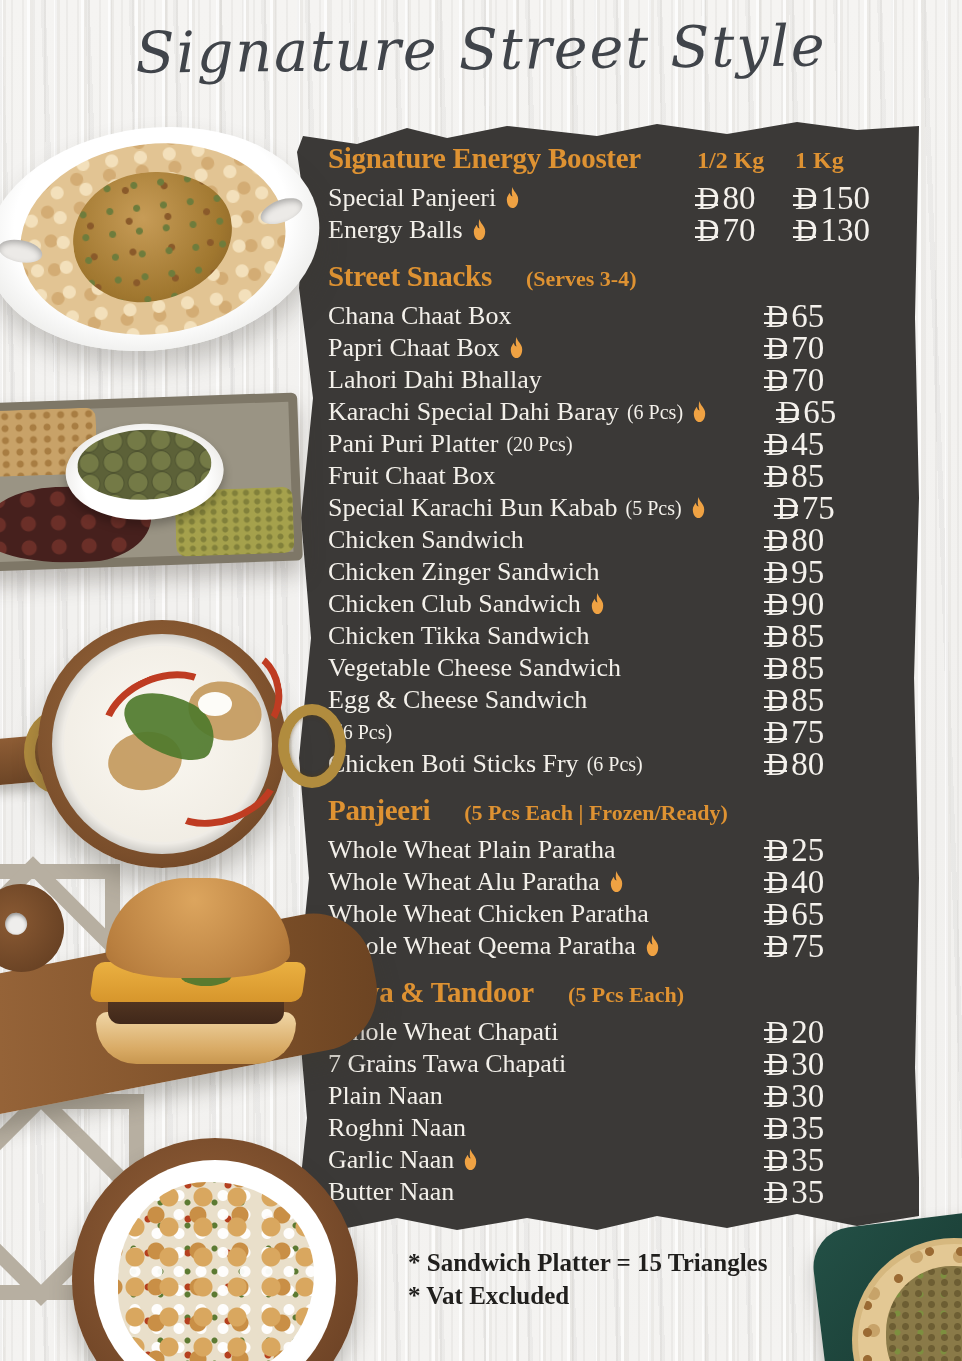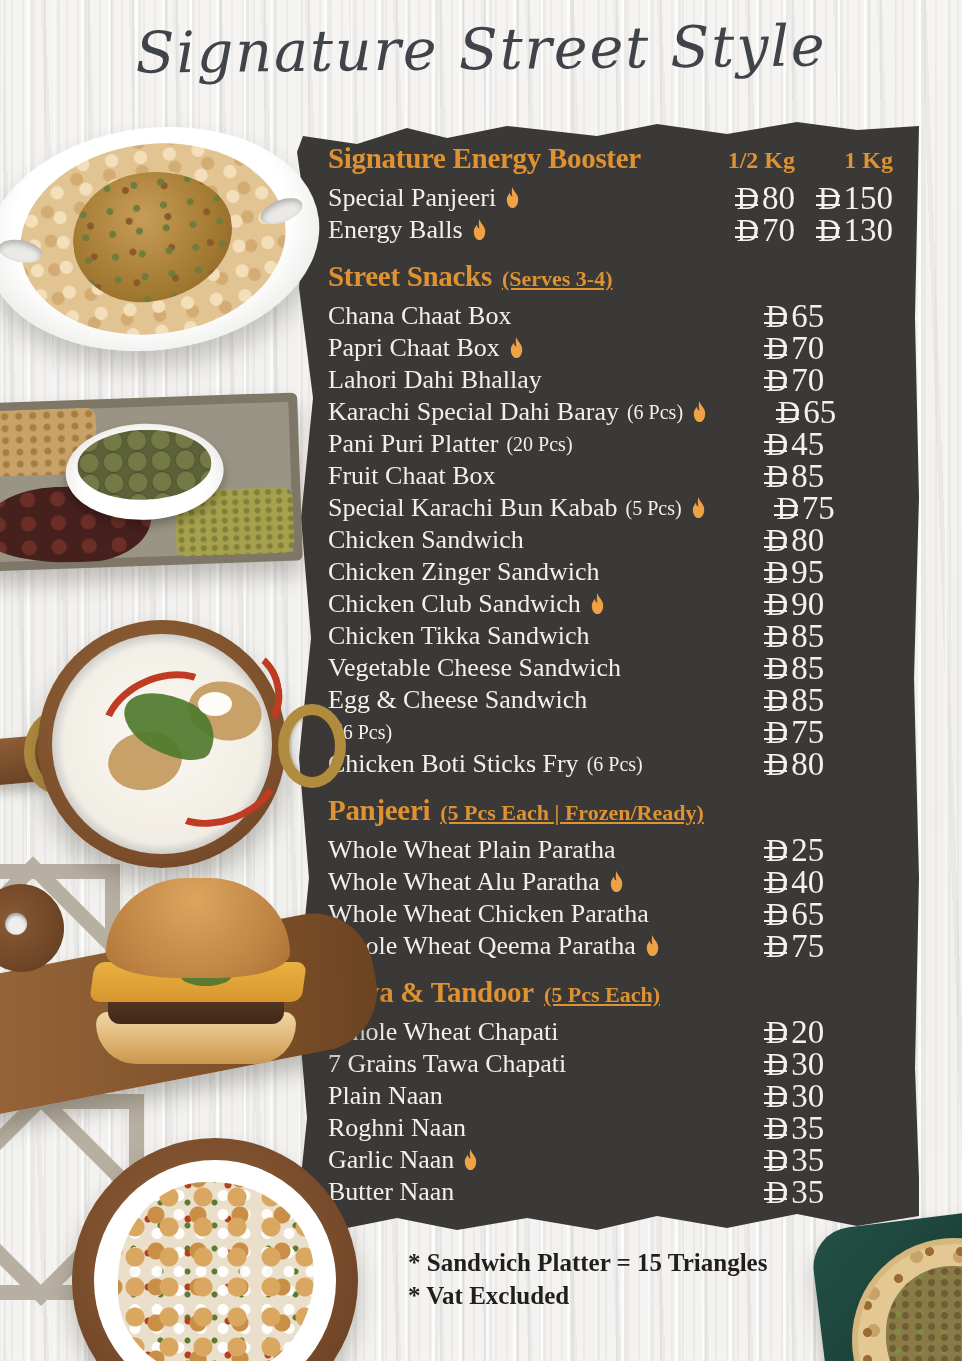--- a/index.html
+++ b/index.html
@@ -25,32 +25,32 @@
     clip-path:polygon(
       0px 34px,6px 18px,60px 26px,110px 10px,150px 20px,210px 8px,300px 18px,360px 6px,
       430px 16px,500px 4px,560px 12px,622px 8px,
       618px 200px,622px 380px,617px 560px,622px 760px,618px 950px,622px 1060px,
       622px 1098px,560px 1108px,500px 1096px,430px 1110px,360px 1098px,300px 1112px,
       230px 1100px,160px 1112px,100px 1100px,40px 1112px,0px 1098px,
       10px 1000px,0px 880px,12px 760px,2px 640px,14px 520px,4px 400px,16px 280px,2px 170px,8px 90px
     );
     padding:24px 26px 0 31px;box-sizing:border-box;
   }
-  .sec-head{display:flex;align-items:baseline;height:40px;}
+  .sec-head{display:flex;align-items:baseline;height:40px;gap:24px;}
   .sec-head.mt{margin-top:14px;}
   .sec-title{font-size:29px;font-weight:700;color:#de9232;letter-spacing:-.3px;white-space:nowrap;}
-  .sec-sub{font-size:22px;font-weight:700;color:#de9232;margin-left:10px;white-space:nowrap;text-decoration:underline;}
+  .sec-sub{font-size:22px;font-weight:700;color:#de9232;margin-left:10px;white-space:nowrap;}
   .row{display:flex;align-items:center;height:32px;}
   .name{font-size:26px;color:#f3f0ea;white-space:nowrap;}
   .note{font-size:20px;color:#f3f0ea;margin-left:8px;white-space:nowrap;}
   .spacer{flex:1;}
   .flame{width:19px;height:23px;margin-left:7px;fill:#efa243;flex:none;}
   .flame-lg{width:23px;height:27px;fill:#efa243;flex:none;margin-right:6px;}
   .pair,.cols{width:196px;display:flex;flex:none;}
-  .pair .price,.cols .col{flex:1;text-align:right;}
+  .pair .price,.cols .col{flex:1;text-align:left;}
   .single{width:196px;flex:none;text-align:center;}
   .price,.single{font-size:33px;color:#f4f1ec;white-space:nowrap;}
   .col{font-size:24px;font-weight:700;color:#de9232;}
   .dh{position:relative;display:inline-block;margin-right:3px;font-size:.94em;}
   .dh::after{content:"";position:absolute;left:-2px;right:1px;top:40%;height:21%;
     border-top:2px solid currentColor;border-bottom:2px solid currentColor;}
   
   .legend{position:absolute;left:378px;top:1246px;z-index:3;color:#201f1d;
     font-weight:700;font-size:25px;line-height:33px;}
   .legend .l1{display:flex;align-items:center;}

